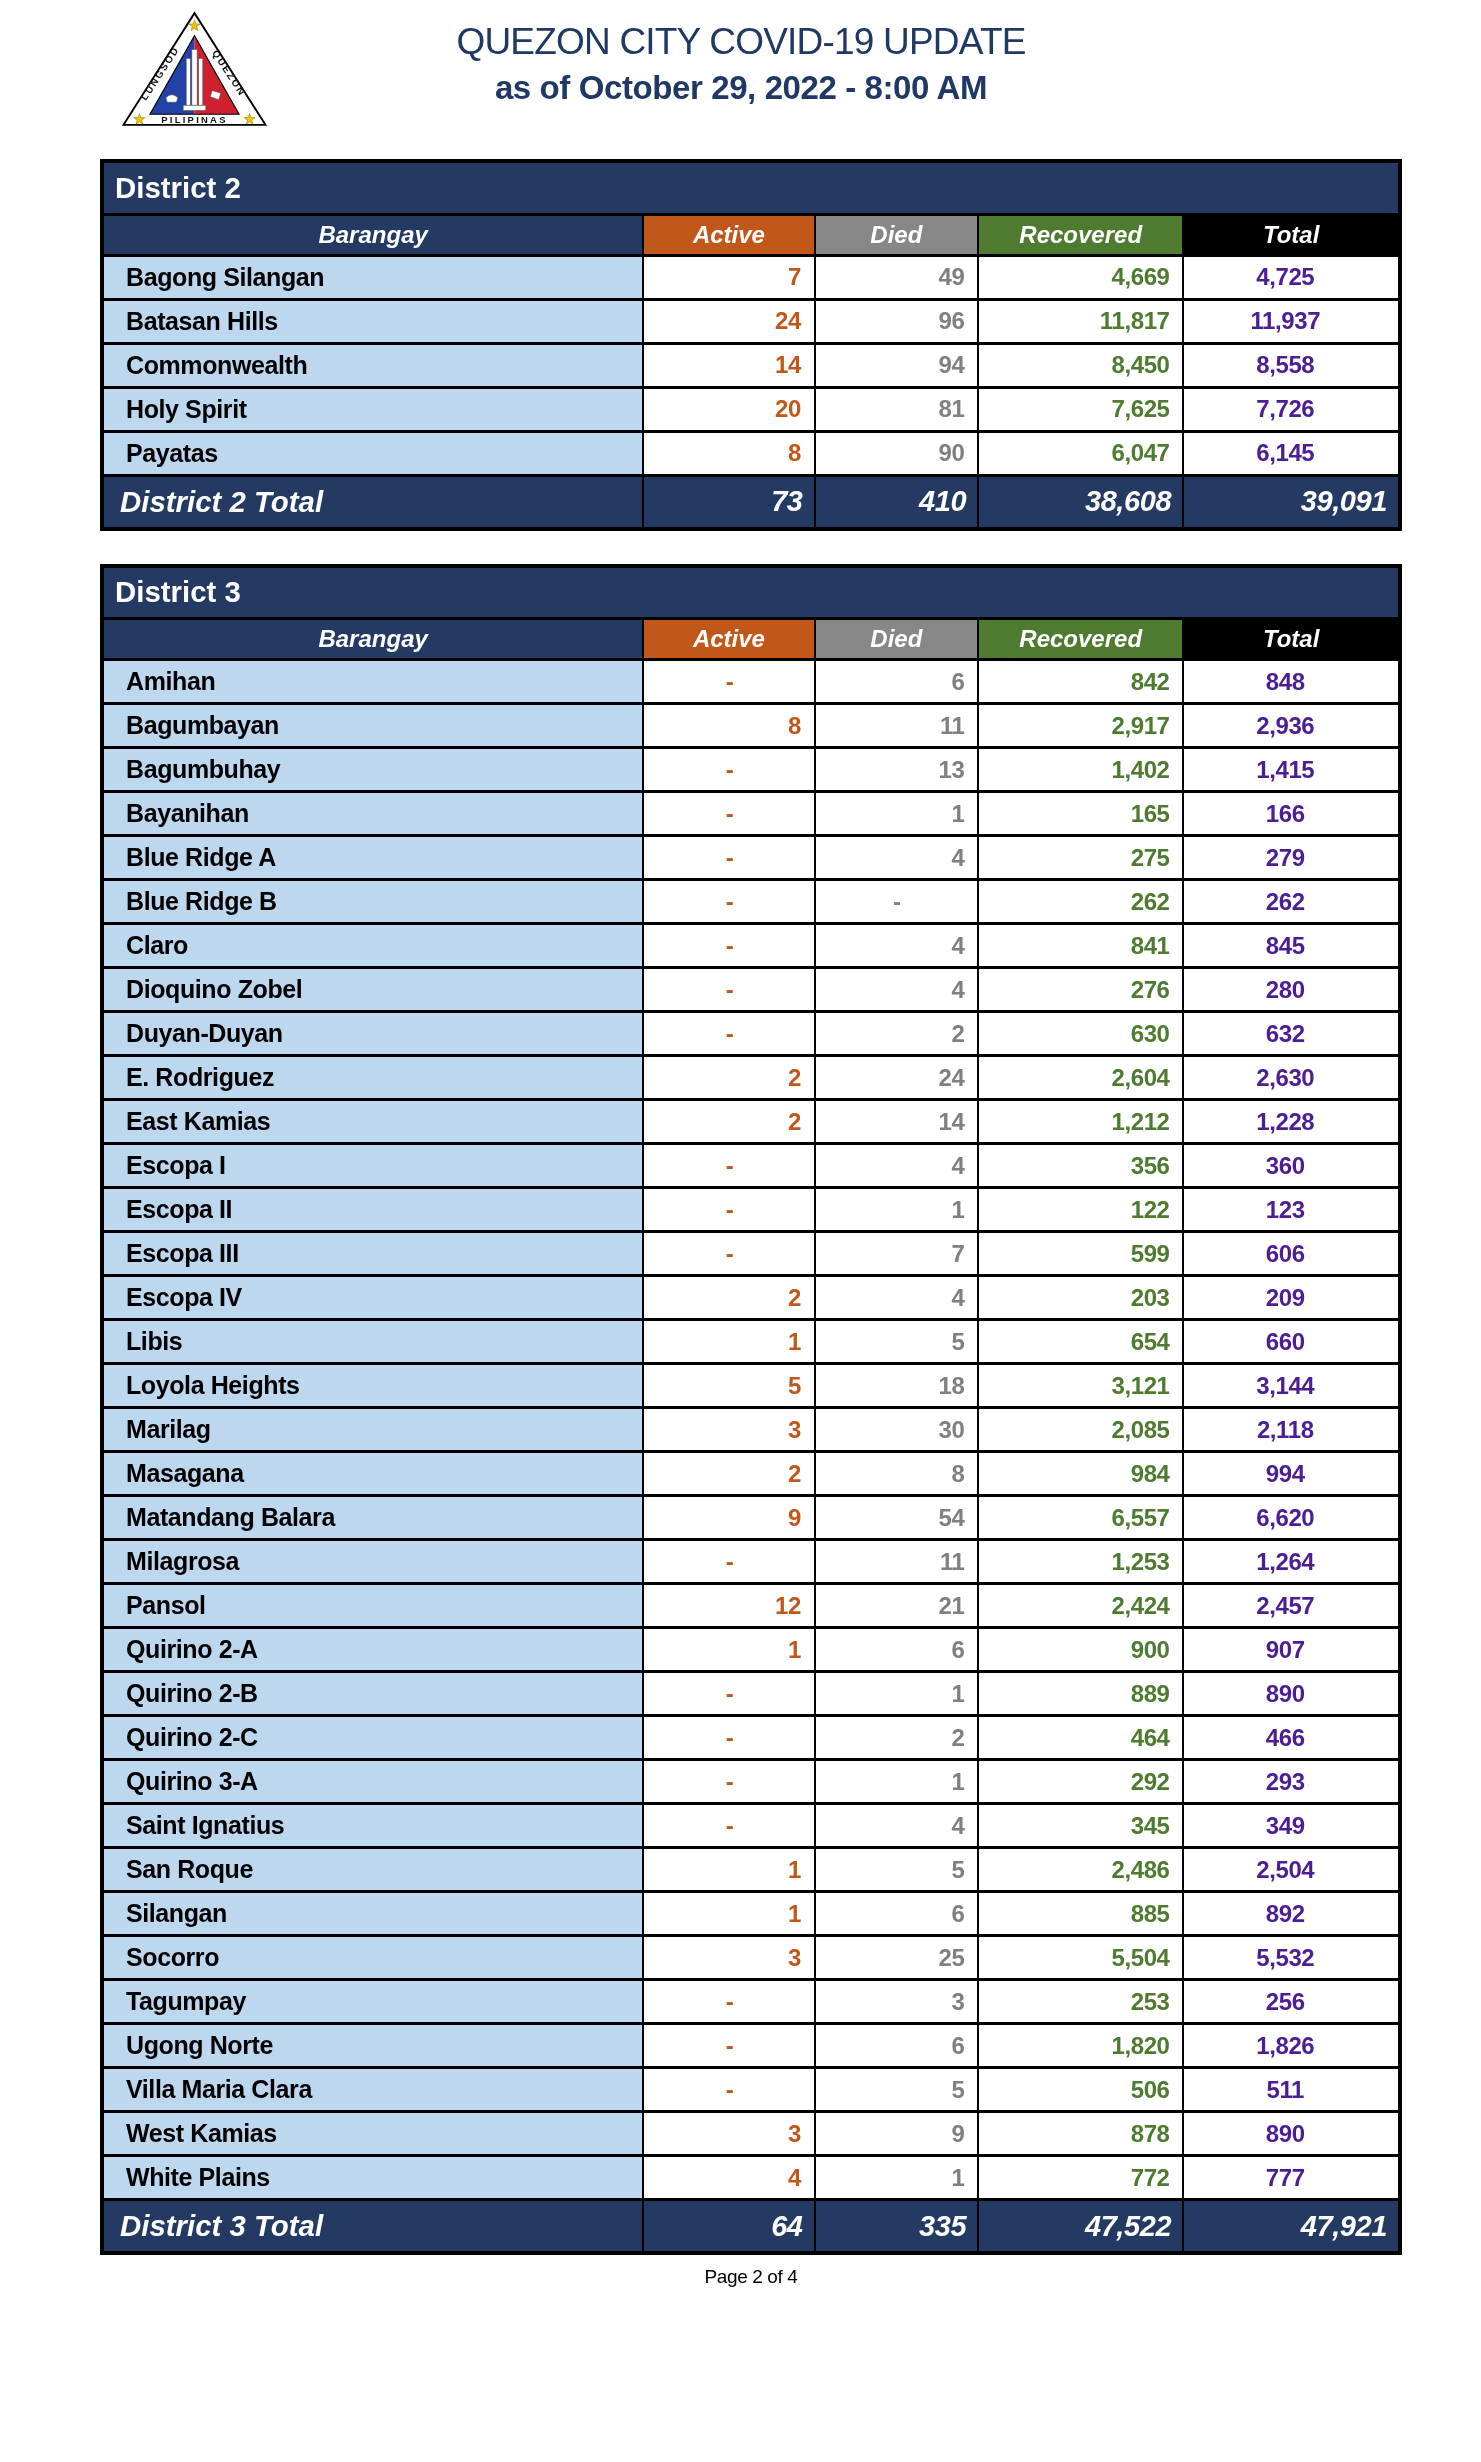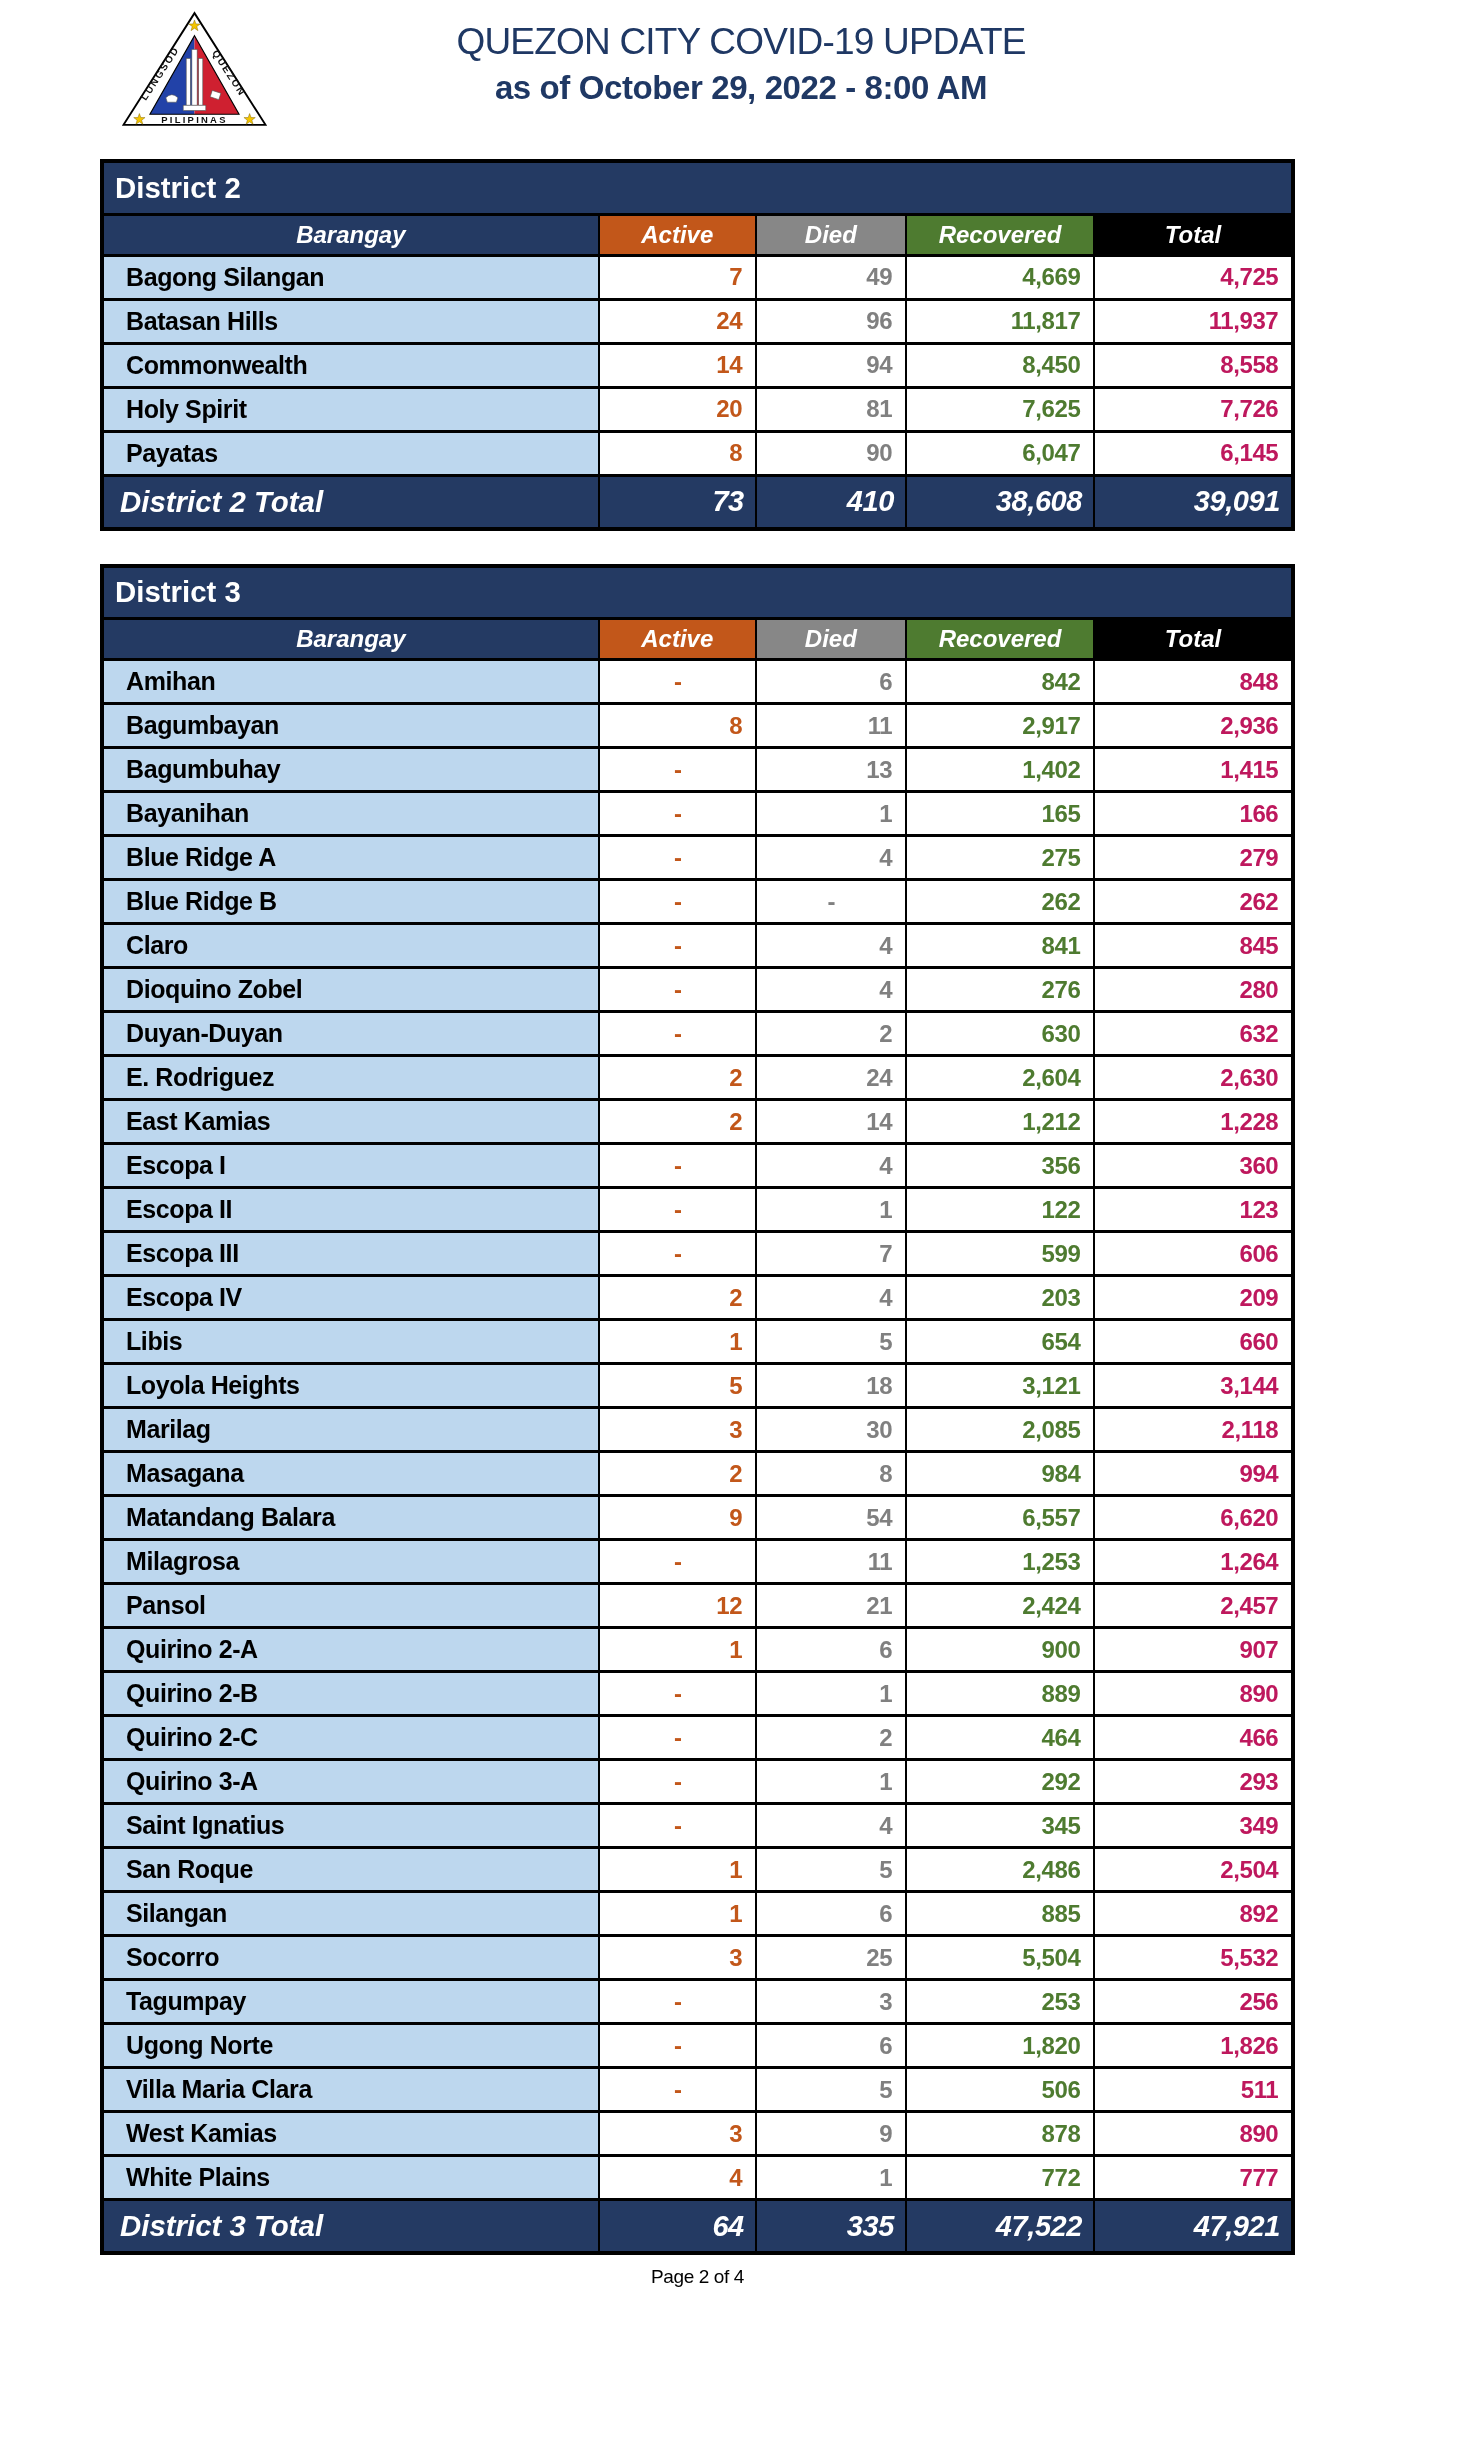--- a/index.html
+++ b/index.html
@@ -17,21 +17,21 @@
   .main-title{
     margin:0;font-size:37px;font-weight:normal;color:var(--title-navy);
     letter-spacing:-0.8px;
   }
   .sub-title{
     margin:6.4px 0 0 0;font-size:33px;font-weight:bold;color:var(--title-navy);
     letter-spacing:-0.4px;
   }
 
   
-  .content{position:absolute;left:100px;top:159px;width:1195px;}
+  .content{position:absolute;left:100px;top:159px;width:1302px;}
   table{
     border-collapse:collapse;width:100%;table-layout:fixed;
     border:4px solid #000;
   }
   table + table{margin-top:33px;}
   td,th{
     border:2.4px solid #000;border-top-width:3.2px;border-bottom-width:3.2px;
     overflow:hidden;white-space:nowrap;vertical-align:middle;
   }
   col.c-name{width:41.7%;}
@@ -57,21 +57,21 @@
   tr.data-row td{height:39px;background:#fff;font-weight:bold;font-size:24px;}
   tr.data-row td.name{
     background:var(--lblue);text-align:left;padding-left:22px;
     color:#000;font-size:25px;letter-spacing:-0.4px;
   }
   td.num{text-align:right;padding-right:12.7px;letter-spacing:-0.4px;}
   td.num.dash{text-align:center;padding-right:0;}
   td.c1{color:var(--orange);}
   td.c2{color:var(--gray-num);}
   td.c3{color:var(--green);}
-  td.c4{color:#be185d;}
+  td.c4{color:#4c1d95;text-align:center;}
 
   tr.total-row td{
     background:var(--navy);color:#fff;font-weight:bold;font-style:italic;
     height:48px;font-size:29px;padding-left:40px;
   }
   tr.total-row td.name{text-align:left;padding-left:16px;background:var(--navy);font-size:29.4px;}
   tr.total-row td.num{padding-right:11px;color:#fff;}
 
   
   .footer{

